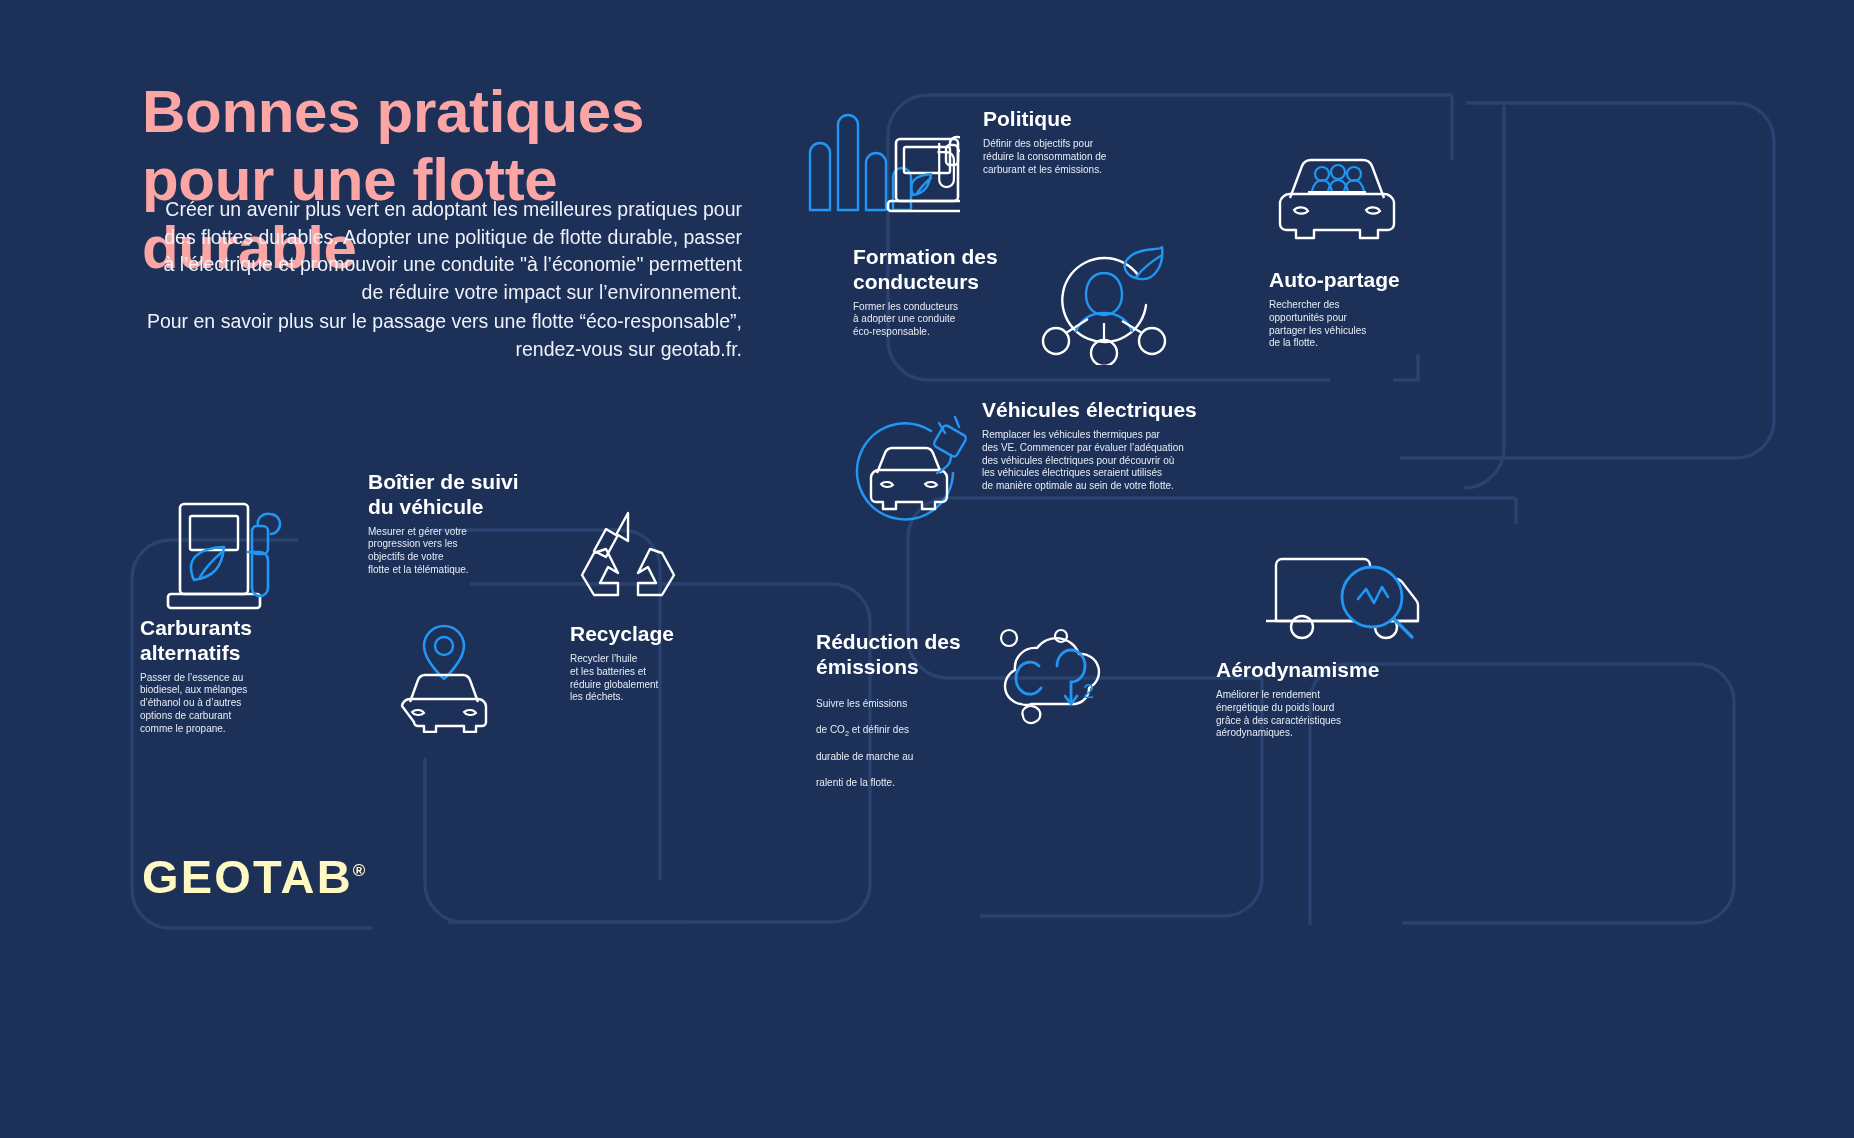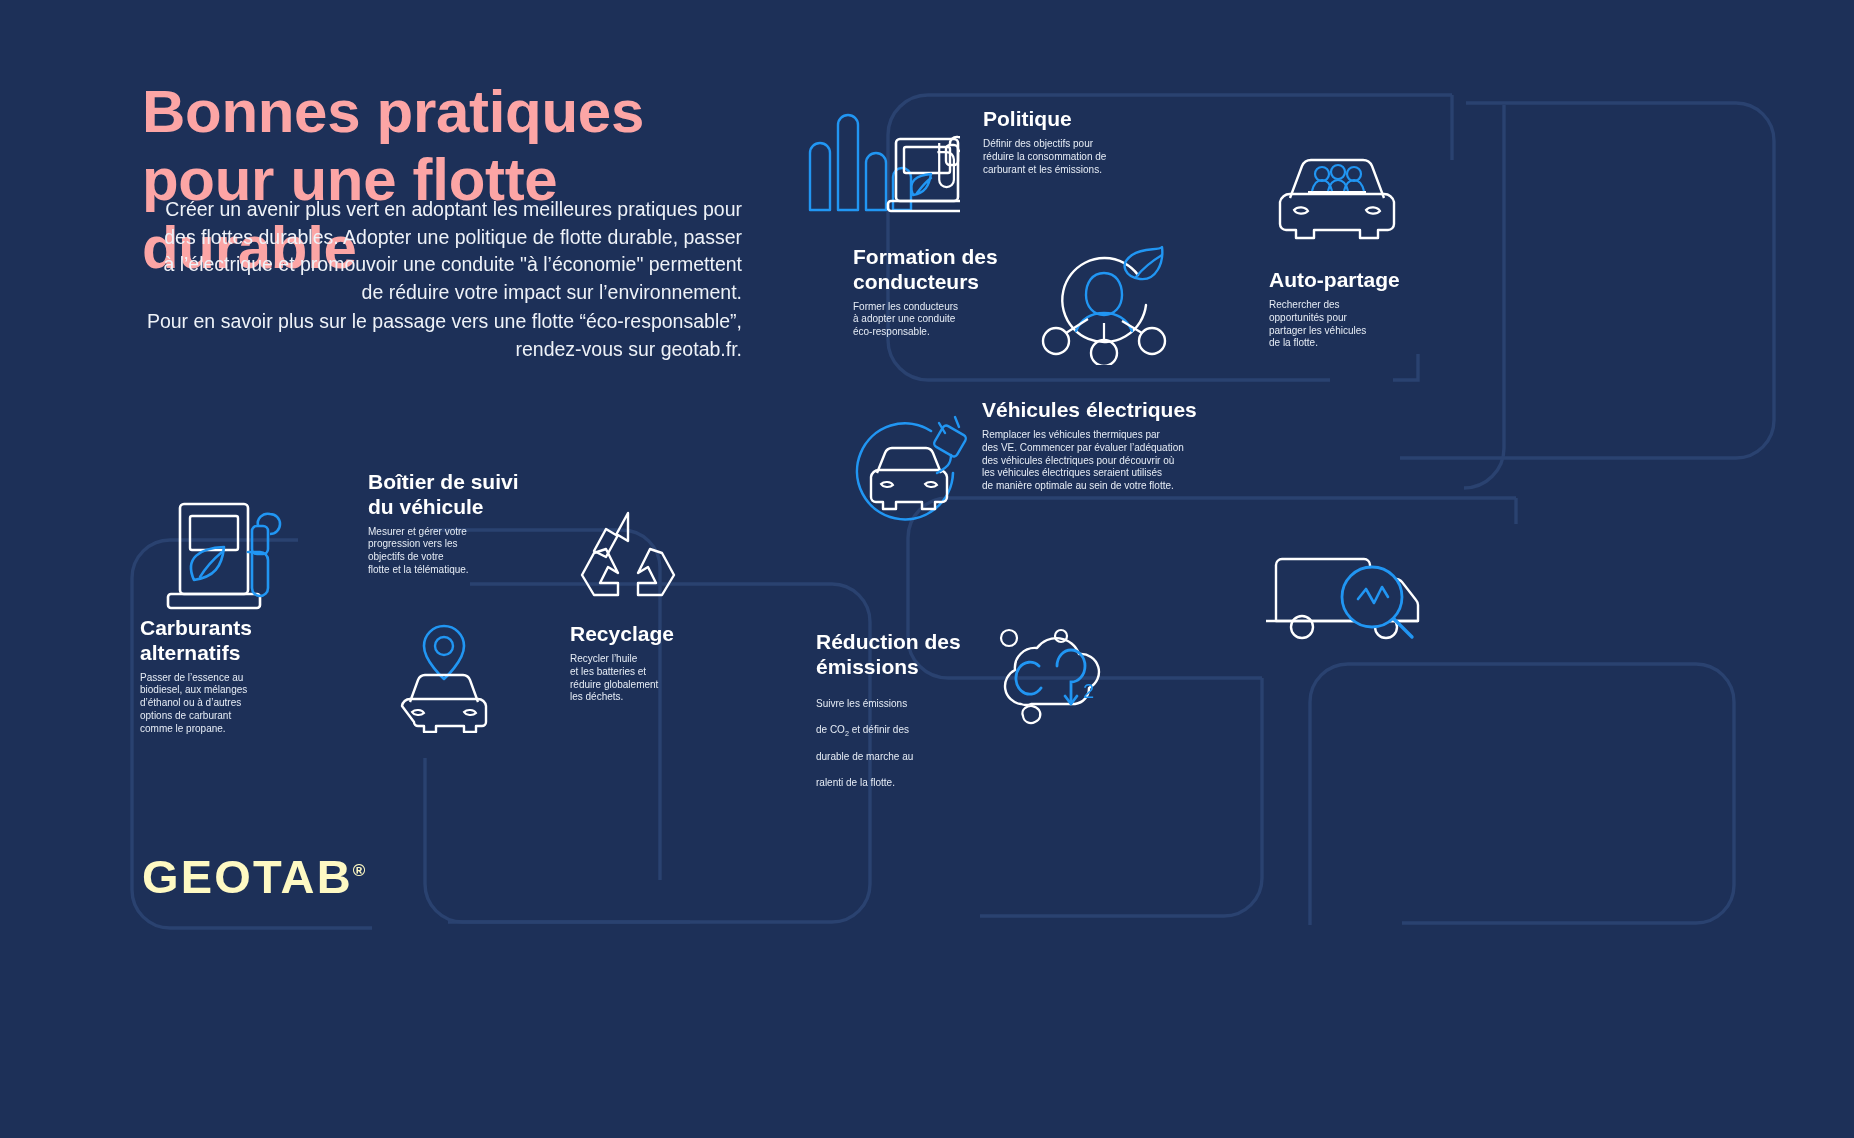--- a/index.html
+++ b/index.html
@@ -196,20 +196,27 @@
       <path d="M14 30 a6 6 0 0 1 6 -6 l82 0 a6 6 0 0 1 6 6 l0 56 l-94 0 Z" stroke="#ffffff" stroke-width="2.4" stroke-linejoin="round"></path>
       <path d="M108 44 l26 0 a8 8 0 0 1 6 3 l14 18 a8 8 0 0 1 2 5 l0 16 l-48 0 Z" stroke="#ffffff" stroke-width="2.4" stroke-linejoin="round"></path>
       <path d="M4 86 l152 0" stroke="#ffffff" stroke-width="2.4"></path>
       <circle cx="40" cy="92" r="11" stroke="#ffffff" stroke-width="2.4"></circle>
       <circle cx="124" cy="92" r="11" stroke="#ffffff" stroke-width="2.4"></circle>
       <circle cx="110" cy="62" r="30" stroke="#2196f3" stroke-width="2.8" fill="#1d3058"></circle>
       <path d="M96 64 l8 -10 l8 14 l8 -16 l6 10" stroke="#2196f3" stroke-width="2.6" stroke-linejoin="round" stroke-linecap="round"></path>
       <path d="M132 84 l18 18" stroke="#2196f3" stroke-width="3.4" stroke-linecap="round"></path>
     </svg>
   </div>
+  <div class="block" style="left:1216px; top:658px; width:240px;">
+    <div class="card-title">Aérodynamisme</div>
+    <div class="card-body">Améliorer le rendement
+énergétique du poids lourd
+grâce à des caractéristiques
+aérodynamiques.</div>
+  </div>
 
   <div class="block" style="left:816px; top:630px; width:200px;">
     <div class="card-title">Réduction des
 émissions</div>
     <div class="card-body">
       <span>Suivre les émissions</span><br>
       <span>de CO</span><sub>2</sub><span> et définir des</span><br>
       <span>durable de marche au</span><br>
       <span>ralenti de la flotte.</span>
     </div>

